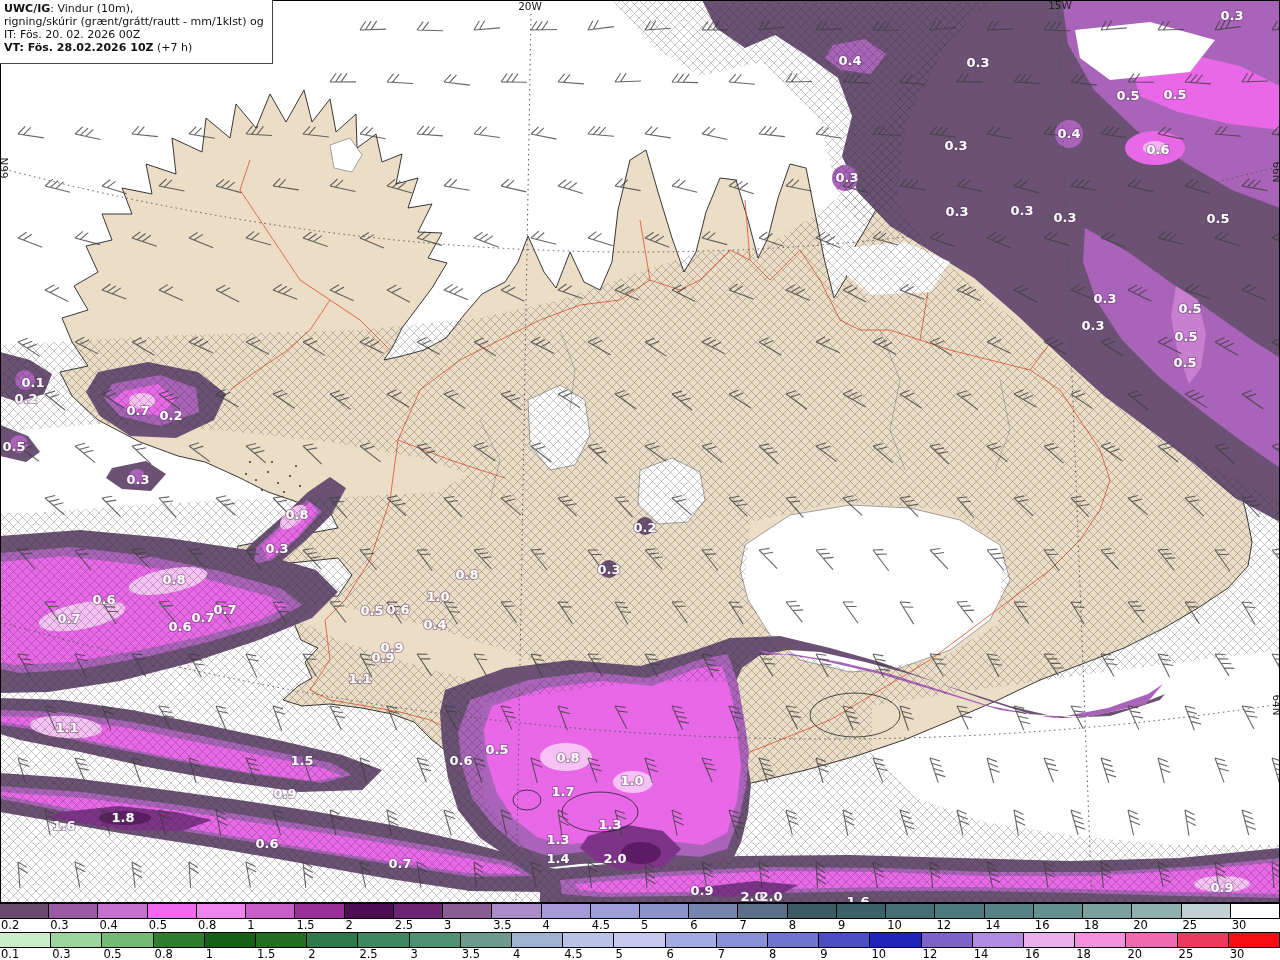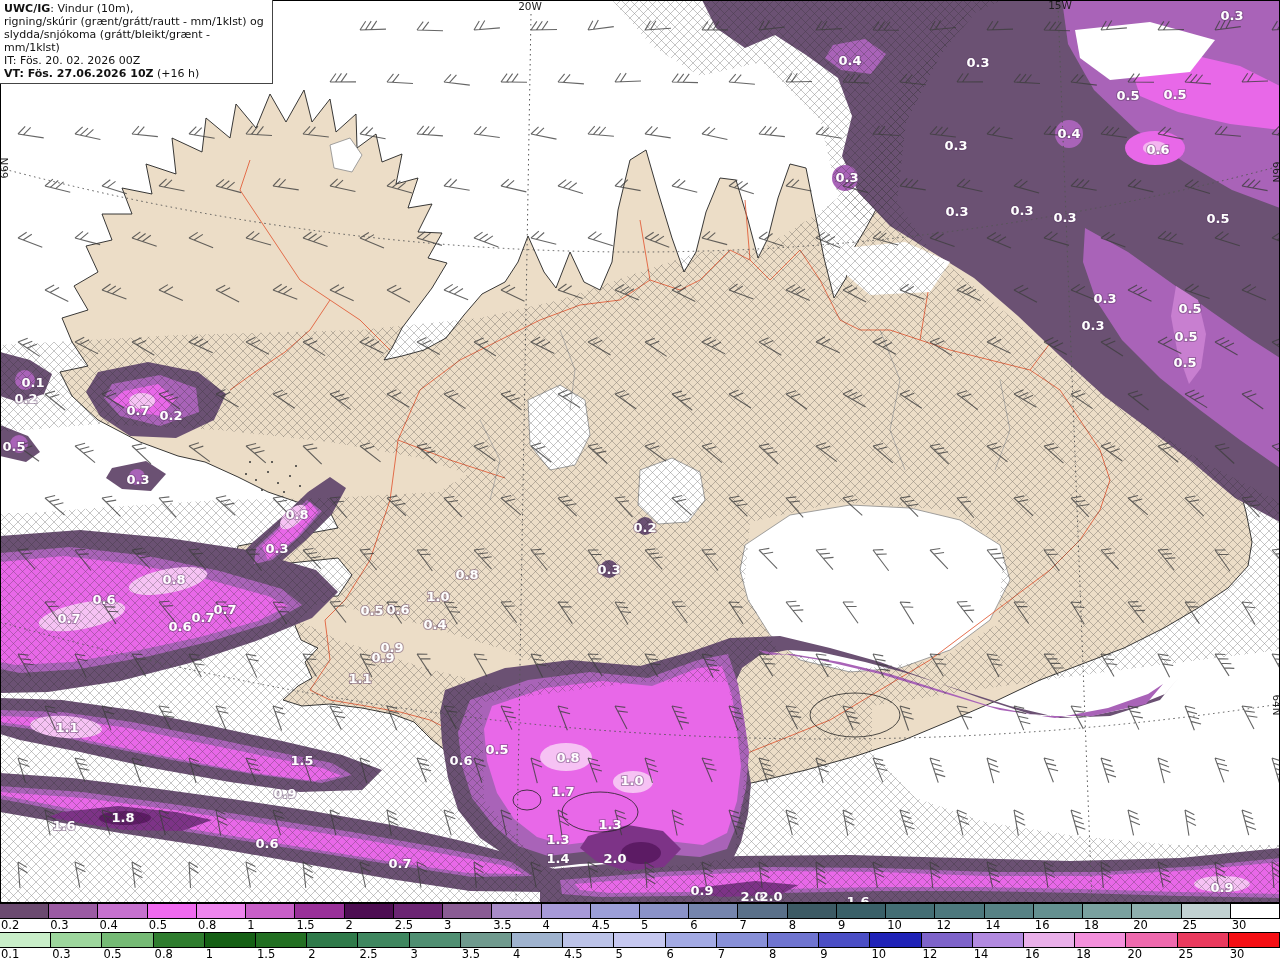--- a/index.html
+++ b/index.html
@@ -1,21 +1,21 @@
 <!DOCTYPE html>
 <html><head>
 <meta charset="utf-8">
 <style>
   html,body{margin:0;padding:0;background:#fff;}
   #stage{position:relative;width:1280px;height:960px;overflow:hidden;background:#fff;
          font-family:"DejaVu Sans","Liberation Sans",sans-serif;}
   #mapsvg{position:absolute;left:0;top:0;}
   .titlebox{position:absolute;left:0;top:0;width:264px;background:#fff;
             border-right:1px solid #444;border-bottom:1px solid #444;
-            padding:2px 4px 3px 4px;font-size:11px;line-height:13px;color:#111;z-index:5;}
+            padding:2px 4px 9px 4px;font-size:11px;line-height:13px;color:#111;z-index:5;}
   .titlebox b{font-weight:bold;}
   #legend{position:absolute;left:0;top:903px;width:1280px;height:57px;background:#fff;z-index:6;}
   .lrow{display:grid;width:1280px;}
   .lrow .cell{height:14px;border:1px solid #000;margin-left:-1px;}
   .llabels{display:grid;width:1280px;}
   .llabels span{font-size:11.5px;color:#000;text-align:left;padding-left:1px;line-height:13px;
                 white-space:nowrap;overflow:visible;}
   svg text{font-family:"DejaVu Sans","Liberation Sans",sans-serif;}
   .vlab{font-size:13px;font-weight:bold;fill:#ffffff;paint-order:stroke;
         stroke:rgba(96,62,104,0.45);stroke-width:2.2px;text-anchor:middle;}
@@ -625,23 +625,22 @@
         <text class="glab" transform="translate(1273,172) rotate(90)">66N</text>
         <text class="glab" transform="translate(1273,705) rotate(90)">64N</text>
       </g>
 
   <rect x="0.5" y="0.5" width="1279" height="902" fill="none" stroke="#000" stroke-width="1"></rect>
 </svg>
 
 <div class="titlebox">
   <div><b>UWC/IG</b><span>: Vindur (10m),</span></div>
   <div>rigning/skúrir (grænt/grátt/rautt - mm/1klst) og</div>
-  <div>slydda/snjókoma (grátt/bleikt/grænt - mm/1klst)</div>
   <div>IT: Fös. 20. 02. 2026 00Z</div>
-  <div><b>VT: Fös. 27.06.2026 10Z</b><span> (+16 h)</span></div>
+  <div><b>VT: Fös. 28.02.2026 10Z</b><span> (+7 h)</span></div>
 </div>
 
 <div id="legend">
   <div class="lrow" id="snow-bar" style="grid-template-columns: repeat(26, 1fr);">
         <div class="cell" style="background: rgb(107, 74, 112);"></div>
         <div class="cell" style="background: rgb(155, 91, 163);"></div>
         <div class="cell" style="background: rgb(198, 113, 207);"></div>
         <div class="cell" style="background: rgb(240, 106, 240);"></div>
         <div class="cell" style="background: rgb(238, 133, 238);"></div>
         <div class="cell" style="background: rgb(200, 95, 200);"></div>

